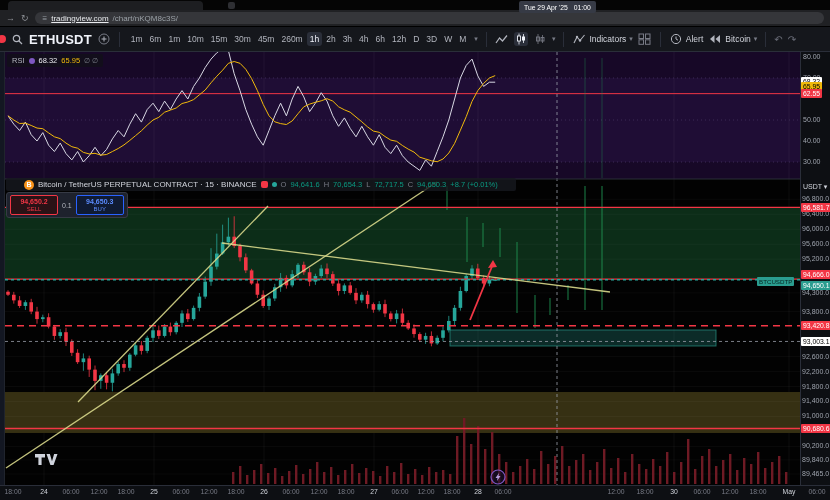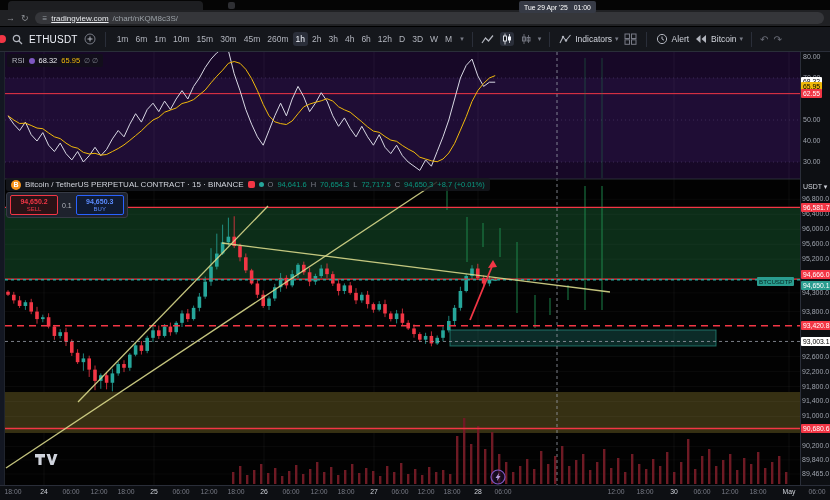--- a/index.html
+++ b/index.html
@@ -15,21 +15,21 @@
   #urlpill{flex:1;height:12px;background:#35363a;border-radius:6px;display:flex;align-items:center;gap:4px;
            padding:0 8px;font-size:8px;color:#9aa0a6;}
   #urlpill .host{color:#e8eaed;text-decoration:underline;}
   #urlpill .path{color:#9aa0a6;}
   .siteic{color:#9aa0a6;font-size:8px;}
   
   #tvbar{position:absolute;left:0;top:27px;width:830px;height:25px;background:#15171c;border-bottom:1px solid #2a2e39;
          display:flex;align-items:center;gap:5px;padding:0 10px;box-sizing:border-box;color:#b2b5be;font-size:8.5px;}
   #notifdot{position:absolute;left:-2px;top:8px;width:8px;height:8px;border-radius:50%;background:#f23645;}
   .sep{width:1px;height:15px;background:#2a2e39;margin:0 3px;flex:none;}
-  .sym{color:#f0f3fa;font-weight:normal;font-size:10px;letter-spacing:.2px;}
+  .sym{color:#f0f3fa;font-weight:bold;font-size:13px;letter-spacing:.2px;}
   .int{padding:2px 3px;border-radius:3px;color:#b2b5be;cursor:default;}
   .int.active{background:#2a2e39;color:#f0f3fa;}
   .caret{color:#787b86;font-size:7px;}
   .tbtn{display:flex;align-items:center;gap:3px;color:#d1d4dc;}
   .ticon{display:inline-flex;width:14px;height:14px;align-items:center;justify-content:center;}
   .ticon.activebox{background:#2a2e39;border-radius:3px;}
   .arrowglyph{color:#6a6d78;font-size:10px;}
   
   #leftstrip{position:absolute;left:0;top:52px;width:5px;height:448px;background:#131722;border-right:1px solid #20242d;box-sizing:border-box;}
   #chart-svg{position:absolute;left:0;top:0;}
@@ -47,21 +47,21 @@
   #time-pill{position:absolute;top:1px;height:12px;background:#363a45;border-radius:2px;color:#fff;font-size:6.8px;
              display:flex;align-items:center;gap:6px;padding:0 5px;}
   
   #rsi-legend{position:absolute;left:7px;top:54px;height:13px;background:rgba(16,16,24,.72);border-radius:2px;
               display:flex;align-items:center;gap:4px;padding:0 5px;font-size:7.5px;color:#b2b5be;}
   #rsi-legend .v1{color:#e8e8ee;}
   #rsi-legend .v2{color:#f0b90b;}
   #rsi-legend .xtr{color:#787b86;font-size:7px;}
   .dot{width:6px;height:6px;border-radius:50%;background:#7e57c2;display:inline-block;}
   #title-row{position:absolute;left:6px;top:178px;height:13px;background:rgba(22,24,30,.82);border-radius:2px;
-             display:flex;align-items:center;gap:4px;padding:0 5px;font-size:8px;color:#d1d4dc;white-space:nowrap;}
+             display:flex;align-items:center;gap:4px;padding:0 18px;font-size:8px;color:#d1d4dc;white-space:nowrap;}
   .btcic{width:10px;height:10px;border-radius:50%;background:#f7931a;color:#fff;font-size:7px;font-weight:bold;
          display:inline-flex;align-items:center;justify-content:center;}
   .redic{width:7px;height:7px;border-radius:2px;background:#f23645;display:inline-block;}
   .tealdot{width:5px;height:5px;border-radius:50%;background:#26a69a;display:inline-block;}
   .olab{color:#787b86;font-size:7.5px;}
   .oval{color:#0a9981;font-size:7.5px;}
   #order-panel{position:absolute;left:6px;top:192px;height:22px;background:#1e222d;border:1px solid #363a45;border-radius:3px;
                display:flex;align-items:center;gap:4px;padding:1px 3px;}
   .obtn{width:46px;height:18px;border-radius:2px;display:flex;flex-direction:column;align-items:center;justify-content:center;line-height:1;}
   .obtn .p{font-size:7px;font-weight:bold;}

